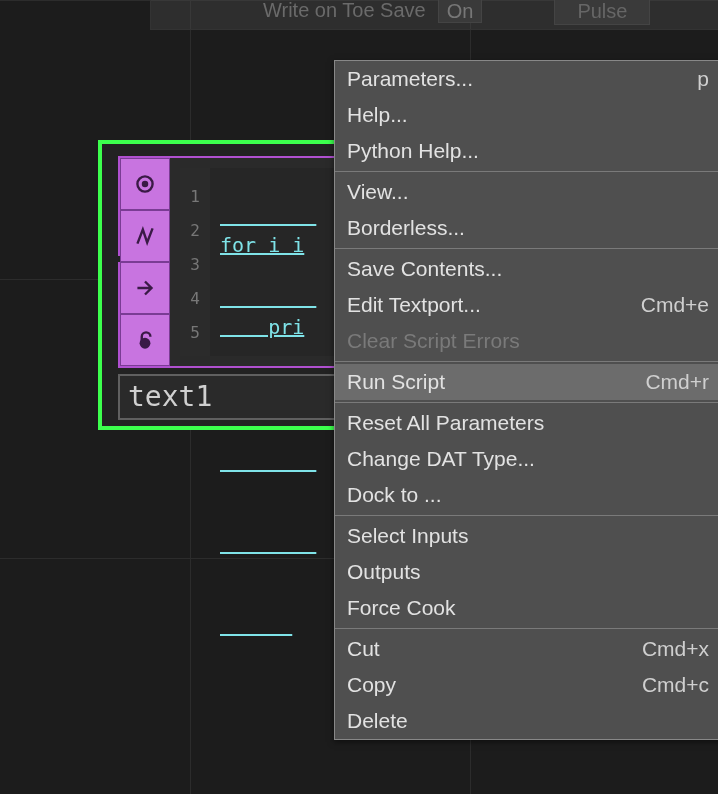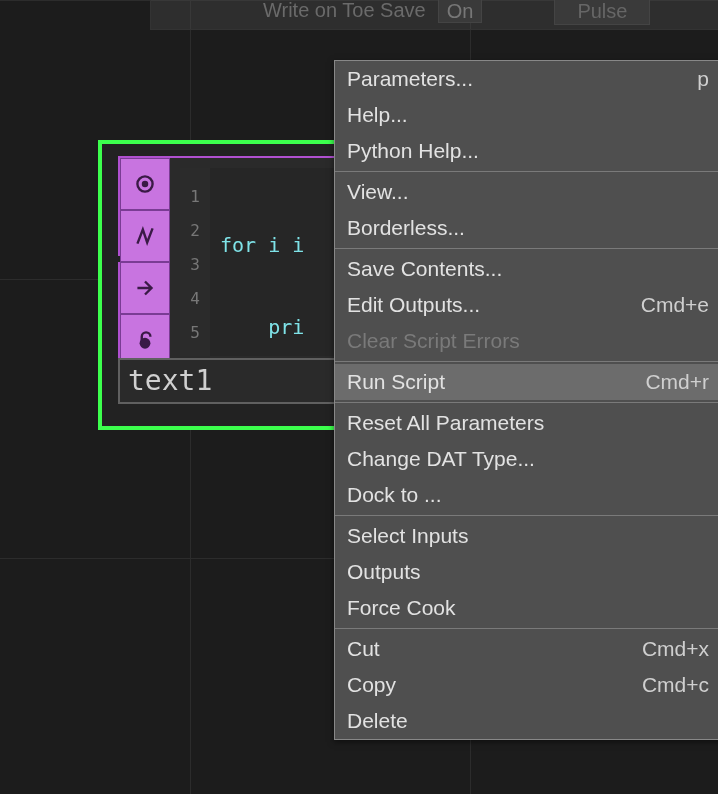--- a/index.html
+++ b/index.html
@@ -120,28 +120,29 @@
     padding-top: 12px;
     text-align: center;
   }
   .gutter div { height: 34px; line-height: 34px; }
   .code {
     padding-top: 12px;
     padding-left: 10px;
     font-size: 20px;
     color: #7fe3e8;
     white-space: pre;
+    text-decoration: underline;
   }
   .code .line { height: 34px; line-height: 34px; }
 
   .node-label {
     position: absolute;
     left: 16px;
     right: 0;
-    bottom: 22px;
+    bottom: 6px;
     height: 46px;
     border: 2px solid #606060;
     background: #2a2a2a;
     color: #d0d0d0;
     font-size: 28px;
     line-height: 42px;
     padding-left: 8px;
     font-family: "Menlo", monospace;
   }
 
@@ -248,21 +249,21 @@
       <span>View...</span>
     </div>
     <div class="item sub">
       <span>Borderless...</span>
     </div>
     <div class="sep"></div>
     <div class="item">
       <span>Save Contents...</span>
     </div>
     <div class="item">
-      <span>Edit Outputs...</span>
+      <span>Edit Textport...</span>
       <span class="shortcut">Cmd+e</span>
     </div>
     <div class="item disabled">
       <span>Clear Script Errors</span>
     </div>
     <div class="sep"></div>
     <div class="item highlight">
       <span>Run Script</span>
       <span class="shortcut">Cmd+r</span>
     </div>

